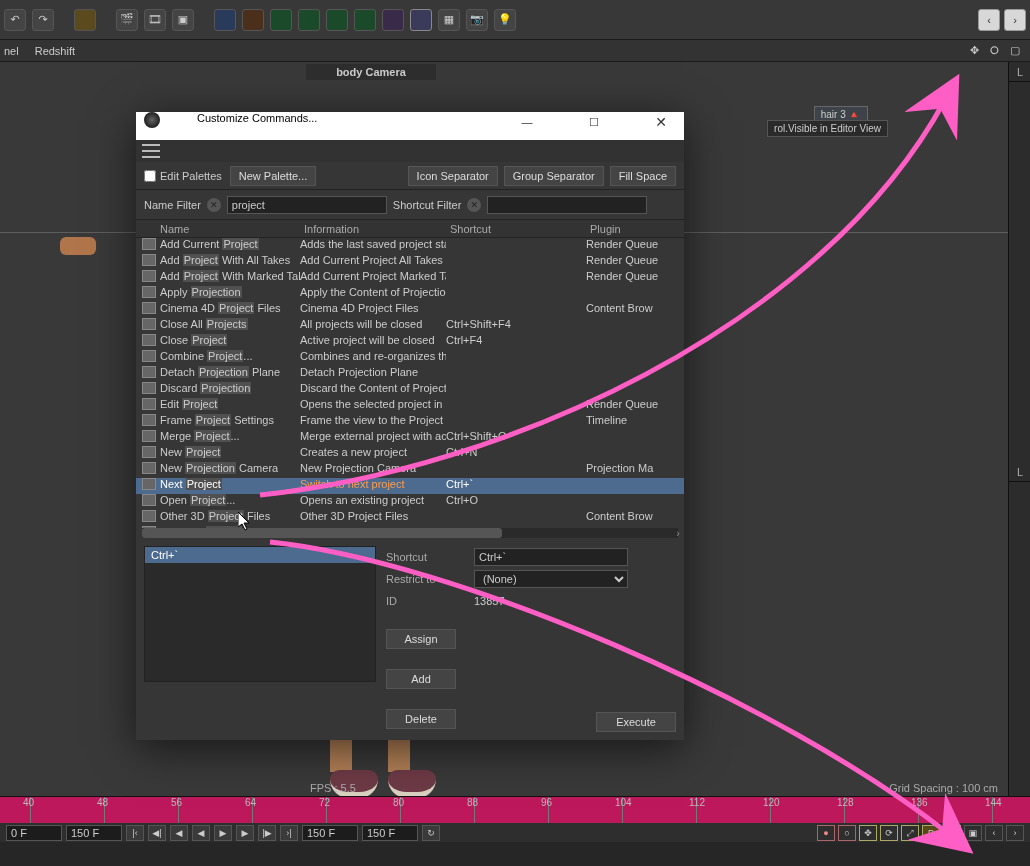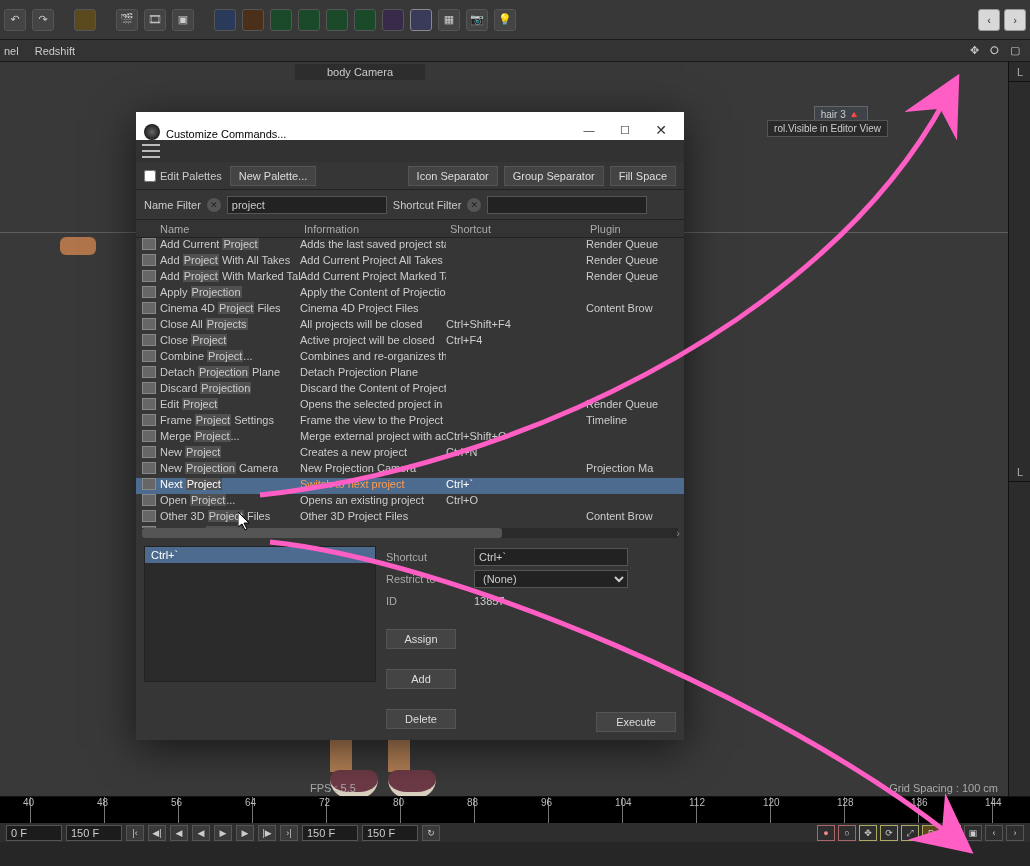--- a/index.html
+++ b/index.html
@@ -14,50 +14,50 @@
   .topbar .nav-arrow { width:22px; height:22px; background:#d8d8d8; border:1px solid #999; border-radius:3px; display:flex; align-items:center; justify-content:center; color:#333; }
 
   
   .tabbar { height: 22px; background: #333; display:flex; align-items:center; padding-left:4px; border-bottom:1px solid #1a1a1a; }
   .tabbar span { margin-right:16px; }
   .tabbar .right-icons { margin-left:auto; display:flex; gap:6px; padding-right:6px; }
   .tabbar .right-icons div { width:14px; height:14px; }
 
   
   .viewport { position:absolute; top:62px; left:0; right:22px; bottom:70px; background:#393939; overflow:hidden; }
-  .viewport-tab { position:absolute; top:2px; left:295px; color:#ccc; background:#2e2e2e; width:130px; text-align:center; padding:2px 0; }
+  .viewport-tab { position:absolute; top:2px; left:306px; color:#ccc; background:#2e2e2e; width:130px; text-align:center; padding:2px 0;font-weight:bold; }
   .status-fps { position:absolute; bottom:2px; left:310px; color:#aaa; }
   .status-grid { position:absolute; bottom:2px; right:10px; color:#aaa; }
   .viewport-floor { position:absolute; top:170px; left:0; right:0; height:1px; border-top:1px solid #5e5e5e; }
   .hair-tag { position:absolute; top:44px; right:140px; background:#3d4348; border:1px solid #666; padding:2px 6px; color:#ccc; font-size:10px; }
   .vis-tag { position:absolute; top:58px; right:120px; background:#2a2a2a; border:1px solid #555; padding:2px 6px; color:#ccc; font-size:10px; }
   .character-hand { position:absolute; top:175px; left:60px; width:36px; height:18px; background:#b0754a; border-radius:6px; }
   .character-legs { position:absolute; top:650px; left:330px; display:flex; gap:10px; }
   .leg { width:22px; height:60px; background:#b38056; border-radius:6px 6px 0 0; }
   .shoe { width:48px; height:28px; background:#6d3a46; border-radius:10px 10px 20px 20px; border-bottom:6px solid #d9d0c0; margin-top:-2px; }
 
   .right-rail { position:absolute; top:62px; right:0; width:22px; bottom:70px; background:#2c2c2c; border-left:1px solid #111; }
   .right-rail .rail-tab { width:22px; height:20px; color:#aaa; display:flex; align-items:center; justify-content:center; border-bottom:1px solid #111; }
 
   
   .timeline-wrap { position:absolute; bottom:24px; left:0; right:0; height:46px; background:#2a2a2a; border-top:1px solid #111; }
-  .ruler { height:26px; position:relative; background:#000000; }
+  .ruler { height:26px; position:relative; background:#be185d; }
   .ruler .tick { position:absolute; top:0; height:26px; border-left:1px solid #777; }
   .ruler .tick span { position:absolute; top:0; left:-8px; color:#bbb; font-size:10px; }
   .transport { height:20px; display:flex; align-items:center; gap:4px; padding:0 6px; background:#2e2e2e; }
   .transport .frame-field { width:56px; height:16px; background:#1c1c1c; border:1px solid #555; color:#ccc; text-align:left; padding:0 4px; }
   .transport .tbtn { width:18px; height:16px; background:#3a3a3a; border:1px solid #555; display:flex; align-items:center; justify-content:center; color:#ccc; font-size:9px; }
   .transport .spacer { flex:1; }
   .transport .right-tools { display:flex; gap:3px; }
   .transport .rt { width:18px; height:16px; border:1px solid #555; display:flex; align-items:center; justify-content:center; font-size:9px; }
   .bottombar { position:absolute; bottom:0; left:0; right:0; height:24px; background:#262626; }
 
   
   .dialog { position:absolute; top:112px; left:136px; width:548px; background:#fff; box-shadow:0 8px 40px rgba(0,0,0,.6); }
-  .dlg-title { height:28px; background:#fff; display:flex; align-items:flex-end; padding:0 8px; color:#000; font-size:12px; }
+  .dlg-title { height:28px; background:#fff; display:flex; align-items:flex-start; padding:0 8px; color:#000; font-size:12px;gap:31px; }
   .dlg-title .t-icon { width:16px; height:16px; background:radial-gradient(#666,#000); border-radius:50%; margin-right:6px; }
   .dlg-title .win-btn { margin-left:6px; width:30px; height:20px; display:flex; align-items:center; justify-content:center; color:#333; }
   .dlg-title .win-close { font-size:14px; }
   .dlg-body { background:#363636; color:#ccc; }
   .dlg-menubar { height:22px; background:#323232; display:flex; align-items:center; padding:0 6px; }
   .dlg-menubar .hamburger { width:18px; height:14px; display:flex; flex-direction:column; justify-content:space-between; }
   .dlg-menubar .hamburger i { height:2px; background:#bbb; }
   .dlg-row1 { height:28px; display:flex; align-items:center; padding:0 8px; gap:8px; border-bottom:1px solid #222; }
   .dlg-row1 label { display:flex; align-items:center; gap:4px; }
   .dlg-row1 input[type=checkbox] { width:12px; height:12px; }

